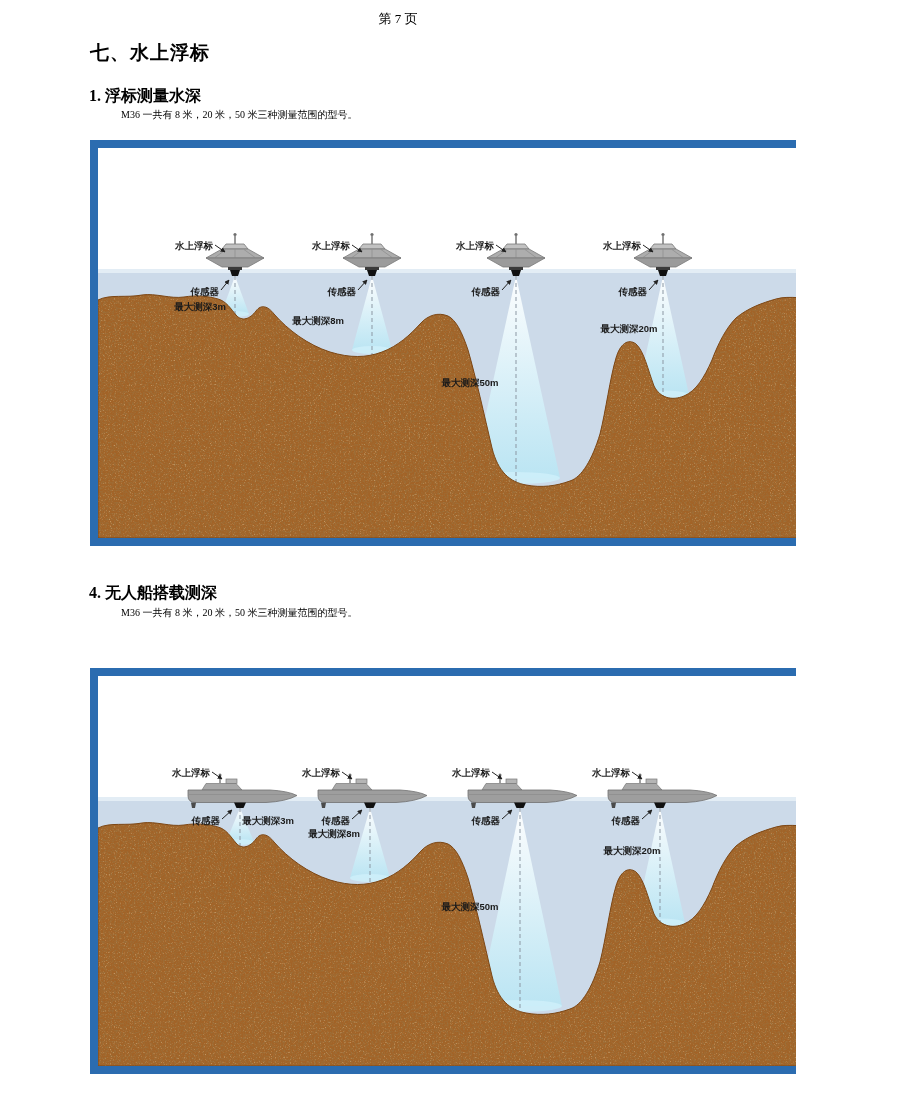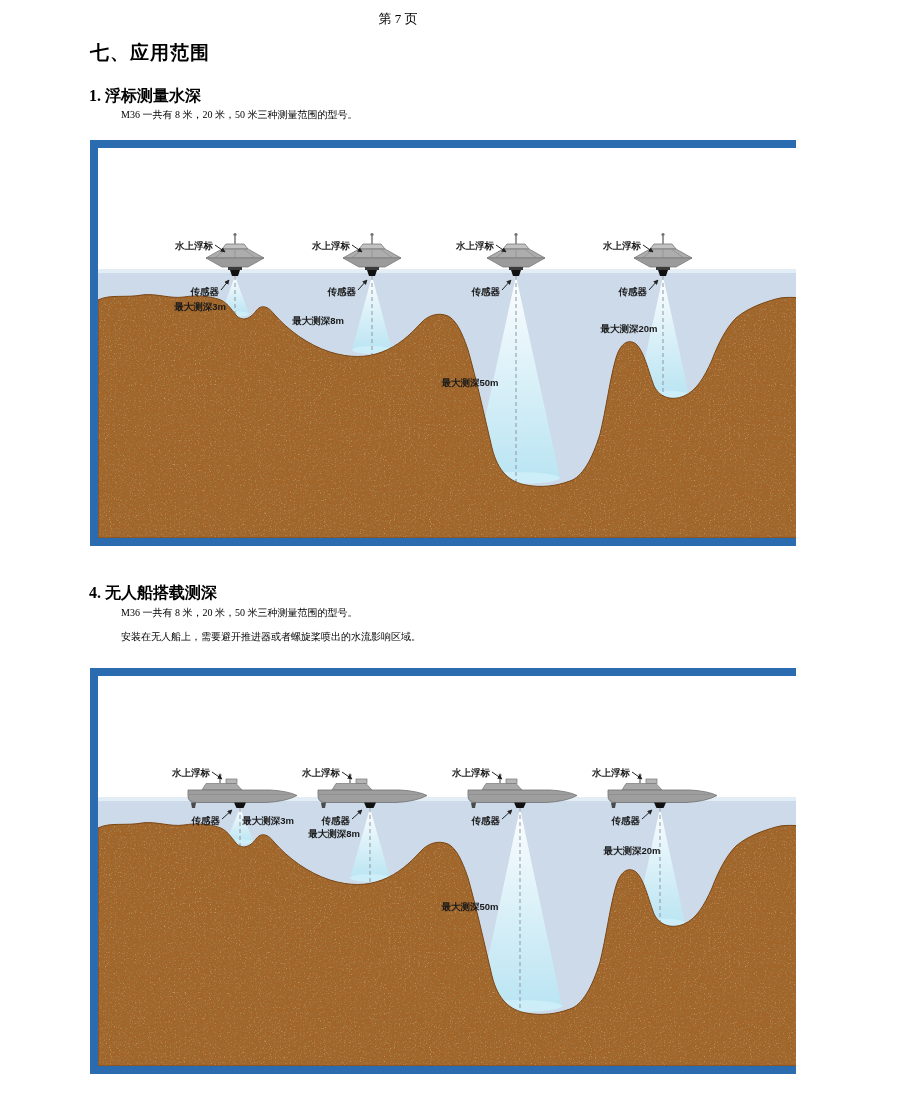--- a/index.html
+++ b/index.html
@@ -72,21 +72,21 @@
         <path d="M -34,-13.5 L -4,-13.5 L 2,-7 L -38,-7 Z" fill="#a9a9a9" stroke="#787878" stroke-width="0.7"></path>
         <path d="M -52,-7 L 30,-7 Q 48,-6 57,-1.5 Q 46,4.5 26,5.5 L -44,5.5 Q -52,5.5 -52,-1 Z" fill="#9e9e9e" stroke="#707070" stroke-width="0.8"></path>
         <line x1="-51" y1="-2.5" x2="50" y2="-2.5" stroke="#8b8b8b" stroke-width="0.7"></line>
         <path d="M -49,5.5 L -44,5.5 L -45,11 L -48,11 Z" fill="#4a4a4a"></path>
         <path d="M -6,5.5 L 6,5.5 L 3.5,11 L -3.5,11 Z" fill="#101010"></path>
       </g>
     </defs>
   </svg>
 
   <div class="page-number">第 7 页</div>
-  <div class="section-title">七、应用范围</div>
+  <div class="section-title">七、水上浮标</div>
 
   <div class="sub-heading" style="top:86px;">1. 浮标测量水深</div>
   <div class="body-line" style="top:108px;">M36 一共有 8 米，20 米，50 米三种测量范围的型号。</div>
 
   <div class="figure" style="top:140px;">
     <svg viewBox="0 0 722 390" width="722" height="390">
       <rect x="0" y="0" width="722" height="390" fill="#ffffff"></rect>
       <rect x="0" y="121" width="722" height="269" fill="#ccdae9"></rect>
       <rect x="0" y="121" width="722" height="4" fill="#e6f0f7" opacity="0.85"></rect>
 
@@ -150,21 +150,20 @@
         <line class="lbl-arrow" x1="545" y1="97" x2="555" y2="104" marker-end="url(#arrowhead)"></line>
         <text x="549" y="147" text-anchor="end">传感器</text>
         <line class="lbl-arrow" x1="551" y1="142" x2="560" y2="132" marker-end="url(#arrowhead)"></line>
         <text x="531" y="184" text-anchor="middle">最大测深20m</text>
       </g>
     </svg>
   </div>
 
   <div class="sub-heading" style="top:583px;">4. 无人船搭载测深</div>
   <div class="body-line" style="top:606px;">M36 一共有 8 米，20 米，50 米三种测量范围的型号。</div>
-  <div class="body-line" style="top:630px;">安装在无人船上，需要避开推进器或者螺旋桨喷出的水流影响区域。</div>
 
   <div class="figure" style="top:668px;">
     <svg viewBox="0 0 722 390" width="722" height="390">
       <rect x="0" y="0" width="722" height="390" fill="#ffffff"></rect>
       <rect x="0" y="121" width="722" height="269" fill="#ccdae9"></rect>
       <rect x="0" y="121" width="722" height="4" fill="#e6f0f7" opacity="0.85"></rect>
 
       <g>
         <g>
           <polygon class="beam" points="142,132 128,166 156,166"></polygon>

